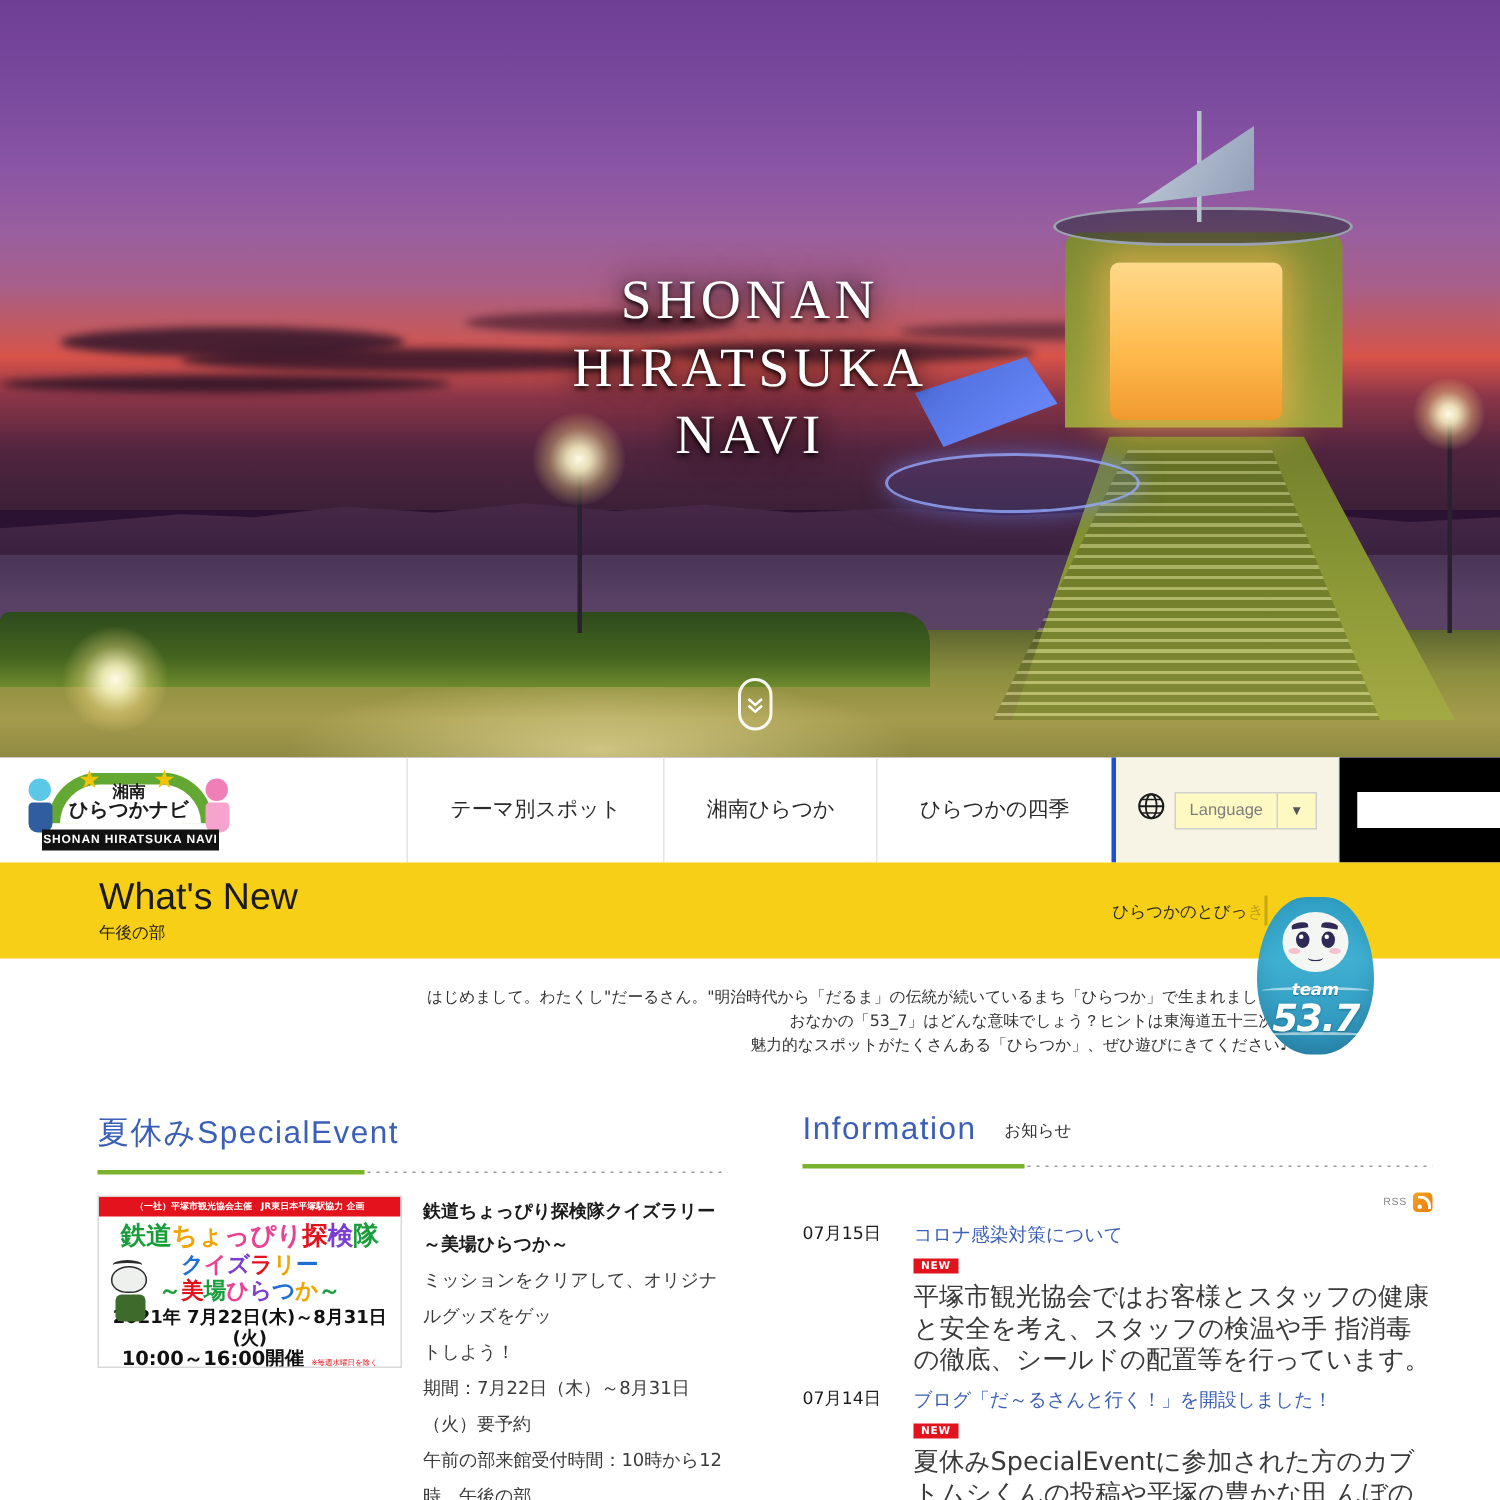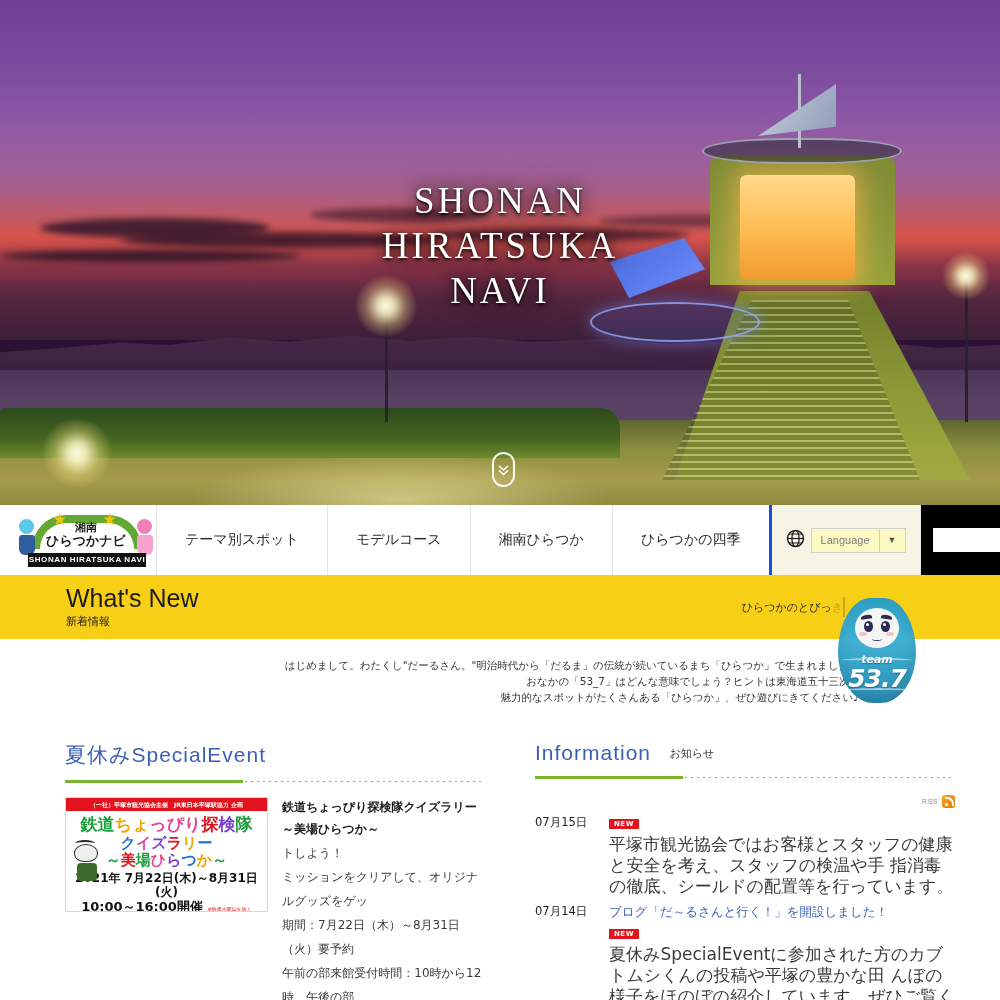--- a/index.html
+++ b/index.html
@@ -524,21 +524,20 @@
       <div class="logo-jp">
         <div class="l1">湘南</div>
         <div class="l2">ひらつかナビ</div>
       </div>
       <div class="logo-en">SHONAN HIRATSUKA NAVI</div>
     </div>
   </div>
 
   <div class="nav-items">
     <div class="nav-item">テーマ別スポット</div>
-    <div class="nav-item">モデルコース</div>
     <div class="nav-item">湘南ひらつか</div>
     <div class="nav-item">ひらつかの四季</div>
   </div>
 
   <div class="lang-box">
     <span class="globe-icon">
       <svg width="19" height="19" viewBox="0 0 19 19">
         <circle cx="9.5" cy="9.5" r="8" fill="none" stroke="#1b1b1b" stroke-width="1.4"></circle>
         <ellipse cx="9.5" cy="9.5" rx="3.6" ry="8" fill="none" stroke="#1b1b1b" stroke-width="1.2"></ellipse>
         <line x1="1.5" y1="9.5" x2="17.5" y2="9.5" stroke="#1b1b1b" stroke-width="1.2"></line>
@@ -554,21 +553,21 @@
 
   <div class="search-zone">
     <input class="search-input" type="text" placeholder="" style="">
 
   </div>
 </div>
 
 <div class="whatsnew">
   <div class="wn-left">
     <div class="wn-title">What's New</div>
-    <div class="wn-sub">新着情報</div>
+    <div class="wn-sub">午後の部</div>
   </div>
   <div class="wn-right">
     <div class="wn-link">
       <span>ひらつかのとびっ</span><span class="faded">き</span>
     </div>
     <div class="wn-div"></div>
   </div>
 </div>
 
 <div class="mascot">
@@ -613,22 +612,22 @@
         <div class="flyer-mascot">
           <div class="fm-horn"></div>
           <div class="fm-head"></div>
           <div class="fm-body"></div>
         </div>
       </div>
 
       <div class="event-text">
         <div class="ev-h1">鉄道ちょっぴり探検隊クイズラリー</div>
         <div class="ev-h2">～美場ひらつか～</div>
+        <div class="ev-p">ミッションをクリアして、オリジナルグッズをゲッ</div>
         <div class="ev-p">トしよう！</div>
-        <div class="ev-p">ミッションをクリアして、オリジナルグッズをゲッ</div>
         <div class="ev-p">期間：7月22日（木）～8月31日（火）要予約</div>
         <div class="ev-p">午前の部来館受付時間：10時から12時　午後の部</div>
       </div>
     </div>
 
   </div>
 
   <div class="col-right">
     <div class="sec-head">
       <span class="sec-title">Information</span>
@@ -637,20 +636,21 @@
     <div class="sec-rule w-short"></div>
 
     <div class="rss-row">
       <span class="rss-label">RSS</span>
       <span class="rss-icon"></span>
     </div>
 
     <div class="news-item">
       <div class="news-date">07月15日</div>
       <div class="news-body">
+        <div class="news-link">コロナ感染対策について</div>
         <div class="badge-new">NEW</div>
         <div class="news-desc">
           <span>平塚市観光協会ではお客様とスタッフの健康と安全を考え、スタッフの検温や手</span>
           <span>指消毒の徹底、シールドの配置等を行っています。</span>
         </div>
       </div>
     </div>
 
     <div class="news-item">
       <div class="news-date">07月14日</div>

